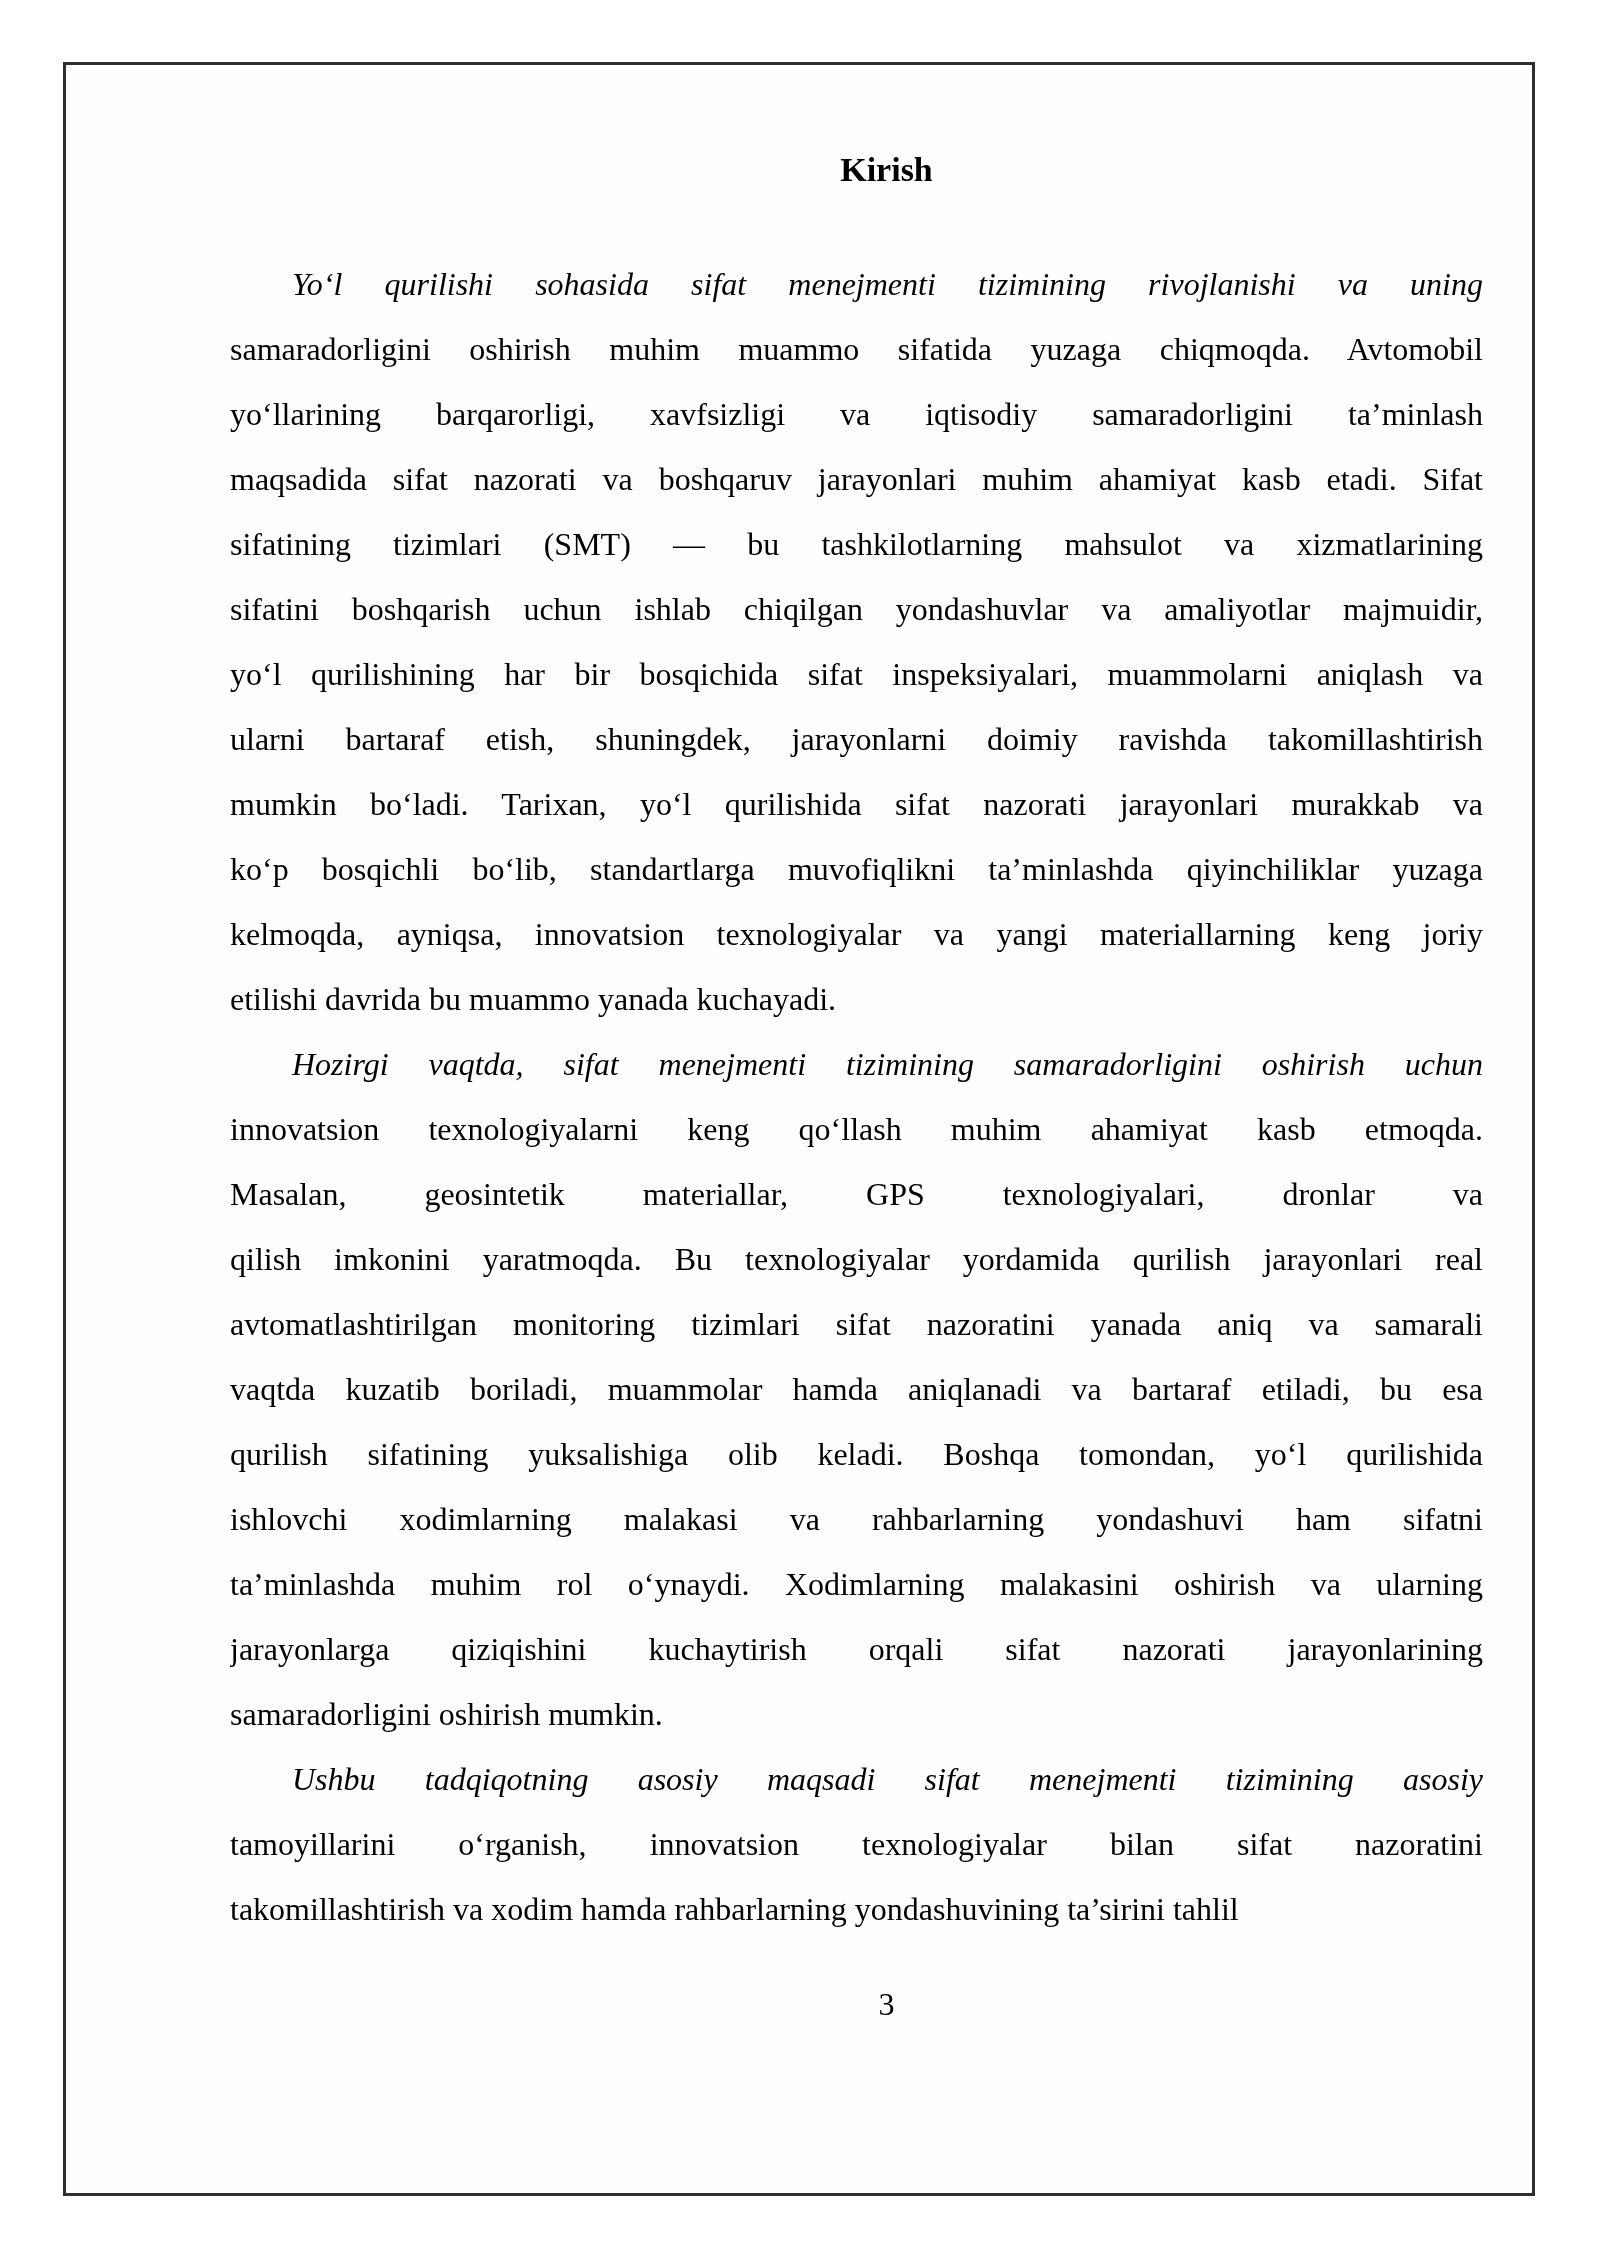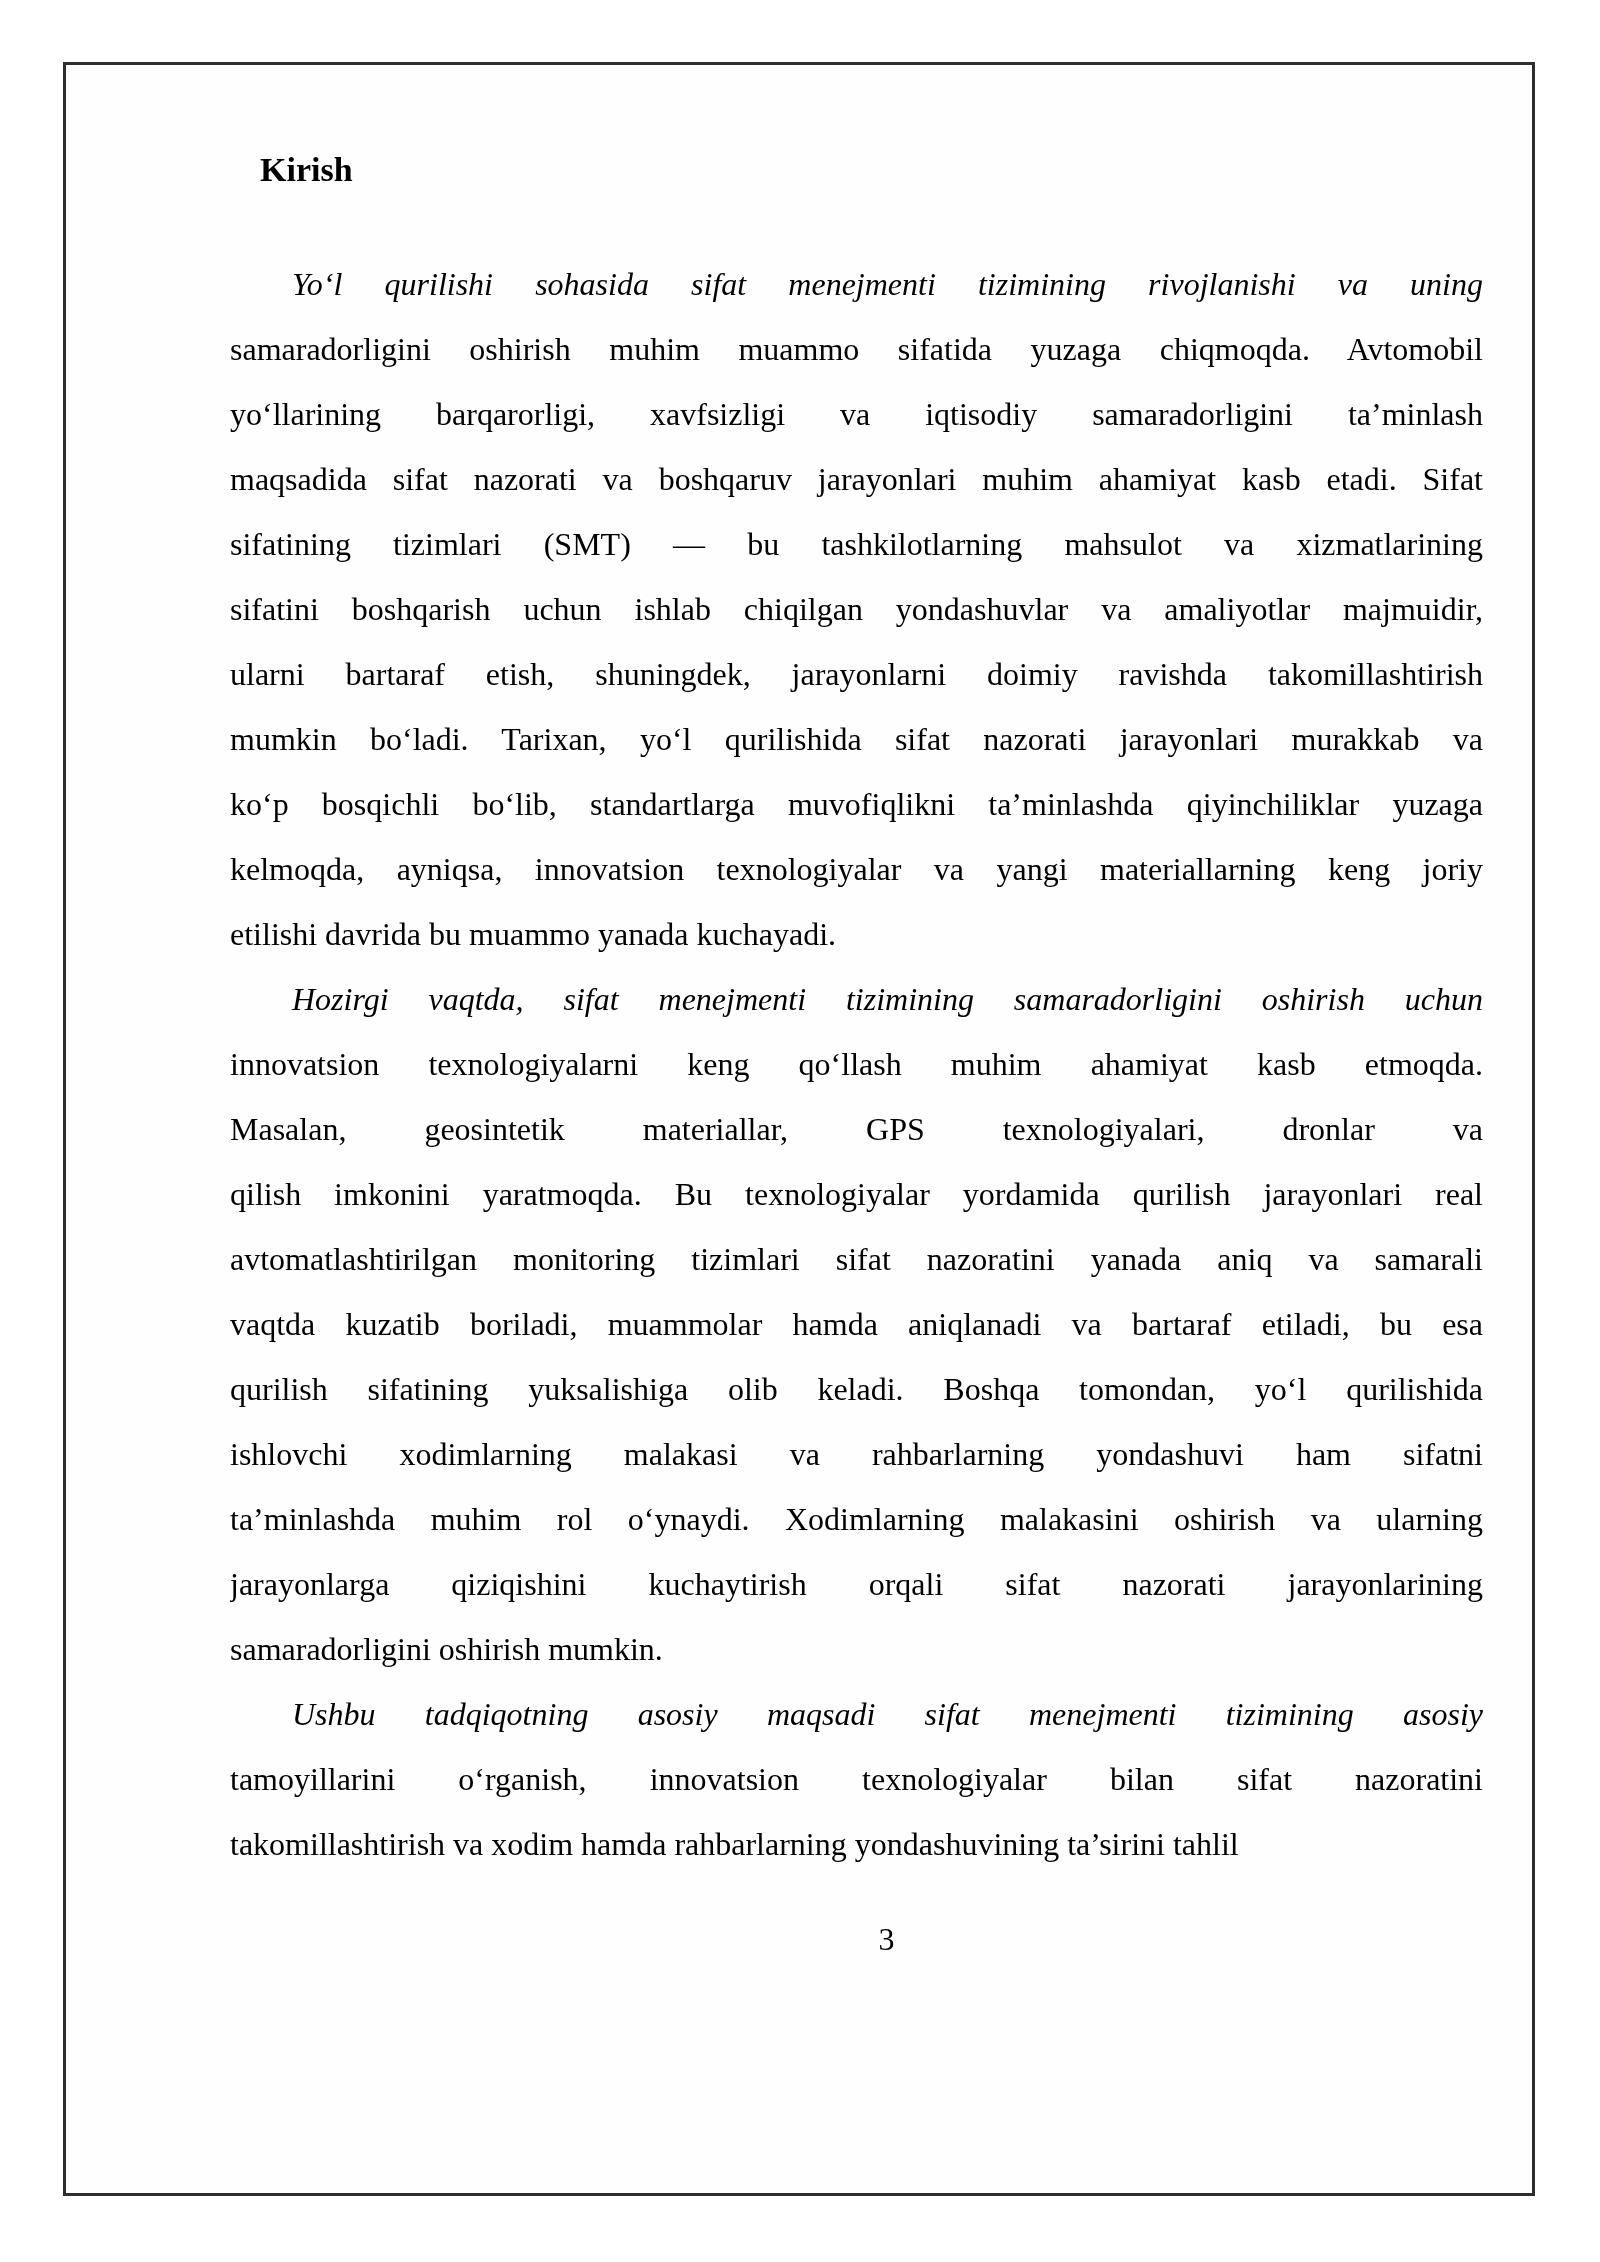--- a/index.html
+++ b/index.html
@@ -25,20 +25,21 @@
     position: absolute;
     left: 230px;
     top: 137px;
     width: 1253px;
   }
   .doc-title {
     font-size: 34px;
     font-weight: bold;
     line-height: 65px;
     height: 65px;
+    text-align: center;
     margin-bottom: 50px;
     position: relative;
     left: 30px;
   }
   .para .line {
     font-size: 32px;
     line-height: 65px;
     height: 65px;
     text-align: justify;
     text-align-last: justify;
@@ -67,20 +68,21 @@
   <h1 class="doc-title">Kirish</h1>
 
   <div>
       <div class="para">
         <div class="line first">Yo‘l qurilishi sohasida sifat menejmenti tizimining rivojlanishi va uning</div>
         <div class="line">samaradorligini oshirish muhim muammo sifatida yuzaga chiqmoqda. Avtomobil</div>
         <div class="line">yo‘llarining barqarorligi, xavfsizligi va iqtisodiy samaradorligini ta’minlash</div>
         <div class="line">maqsadida sifat nazorati va boshqaruv jarayonlari muhim ahamiyat kasb etadi. Sifat</div>
         <div class="line">sifatining tizimlari (SMT) — bu tashkilotlarning mahsulot va xizmatlarining</div>
         <div class="line">sifatini boshqarish uchun ishlab chiqilgan yondashuvlar va amaliyotlar majmuidir,</div>
+        <div class="line">yo‘l qurilishining har bir bosqichida sifat inspeksiyalari, muammolarni aniqlash va</div>
         <div class="line">ularni bartaraf etish, shuningdek, jarayonlarni doimiy ravishda takomillashtirish</div>
         <div class="line">mumkin bo‘ladi. Tarixan, yo‘l qurilishida sifat nazorati jarayonlari murakkab va</div>
         <div class="line">ko‘p bosqichli bo‘lib, standartlarga muvofiqlikni ta’minlashda qiyinchiliklar yuzaga</div>
         <div class="line">kelmoqda, ayniqsa, innovatsion texnologiyalar va yangi materiallarning keng joriy</div>
         <div class="line last">etilishi davrida bu muammo yanada kuchayadi.</div>
       </div>
       <div class="para">
         <div class="line first">Hozirgi vaqtda, sifat menejmenti tizimining samaradorligini oshirish uchun</div>
         <div class="line">innovatsion texnologiyalarni keng qo‘llash muhim ahamiyat kasb etmoqda.</div>
         <div class="line">Masalan, geosintetik materiallar, GPS texnologiyalari, dronlar va</div>

